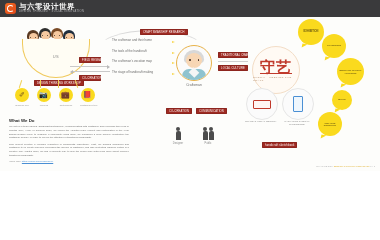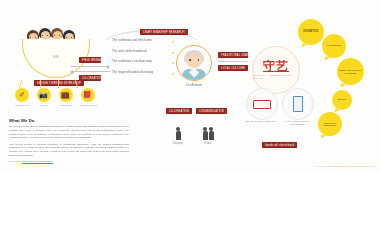--- a/index.html
+++ b/index.html
@@ -86,21 +86,21 @@
   .cm-collar{position:absolute;left:13px;bottom:4px;width:8px;height:7px;background:#f5f5f5;transform:rotate(45deg);}
   .cm-label{text-align:center;font-size:3.4px;color:#6d6d6d;margin-top:2px;}
 
   
   .brand{left:252px;top:46px;width:46px;height:46px;}
   .brand-circle{
     width:46px;height:46px;border-radius:50%;background:#fffaf4;
     border:.8px solid #f3ddc6;display:flex;flex-direction:column;
     align-items:center;justify-content:center;
   }
-  .brand-cn{font-size:12px;color:#c0392b;font-weight:bold;letter-spacing:1px;line-height:1;text-decoration:underline;}
+  .brand-cn{font-size:15px;color:#c0392b;font-weight:bold;letter-spacing:1px;line-height:1;text-decoration:underline;}
   .brand-en{font-size:2.5px;color:#b08b6a;letter-spacing:.5px;margin-top:2px;}
   .sub-circle{
     position:absolute;width:30px;height:30px;border-radius:50%;
     background:#fbfbfb;border:.7px solid #e6e6e6;
     display:flex;align-items:center;justify-content:center;flex-direction:column;
   }
   .sub-label{position:absolute;font-size:2.4px;color:#8c8c8c;text-align:center;width:40px;white-space:pre-line;line-height:1.25;}
 
   
   .bubble{
@@ -142,20 +142,29 @@
 
   .curve{position:absolute;border:1px solid #d9d9d9;border-color:#d9d9d9 transparent transparent transparent;border-radius:50%;}
   .footer{position:absolute;right:5px;bottom:3px;font-size:2.4px;color:#b0b0b0;}
   .footer .hl{color:#e2b53a;}
 </style>
 </head>
 <body>
 
 <div id="poster">
 
+  <div class="header">
+    <div class="logo-mark">
+        <i></i>
+      </div>
+    <div class="logo-text">
+      <span class="logo-cn">与六零设计世界</span>
+      <span class="logo-sub">DESIGN THINKING · SOCIAL INNOVATION</span>
+    </div>
+  </div>
 
   <div class="abs curve" style="left:96px;top:30px;width:108px;height:40px;"></div>
 
   <div class="abs cluster">
     <div class="faces">
       <div class="face">
         <span class="hair" style="background:#5a3a22"></span>
           <span class="skin"></span>
         <span class="eyes"></span>
           <span class="body" style="background:#f0c040"></span>

